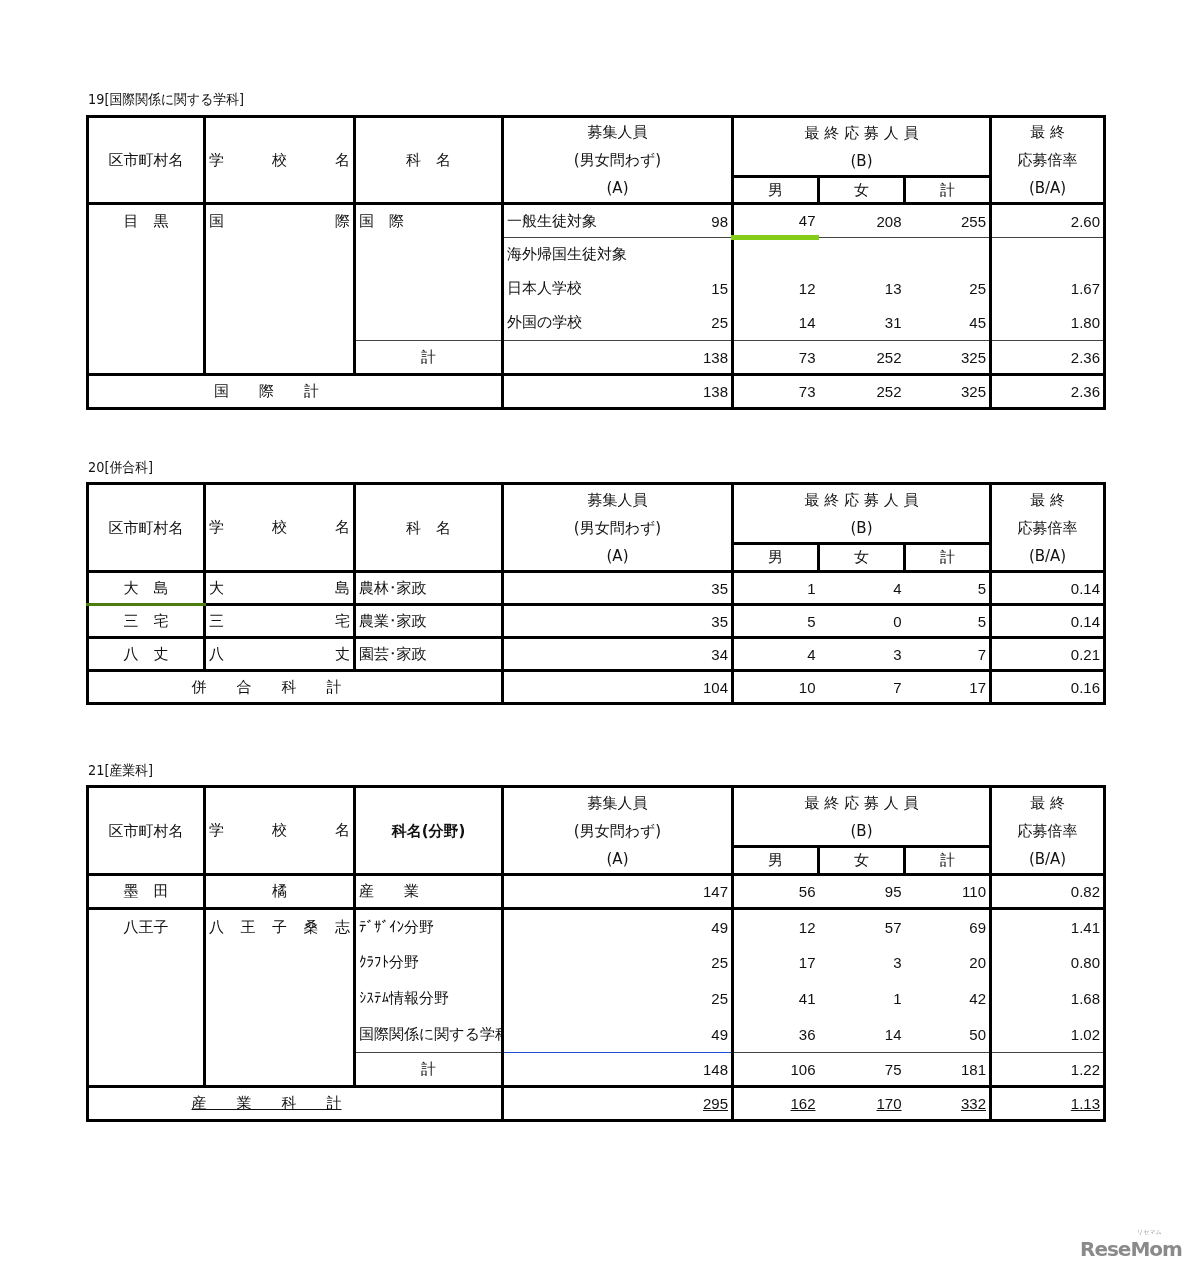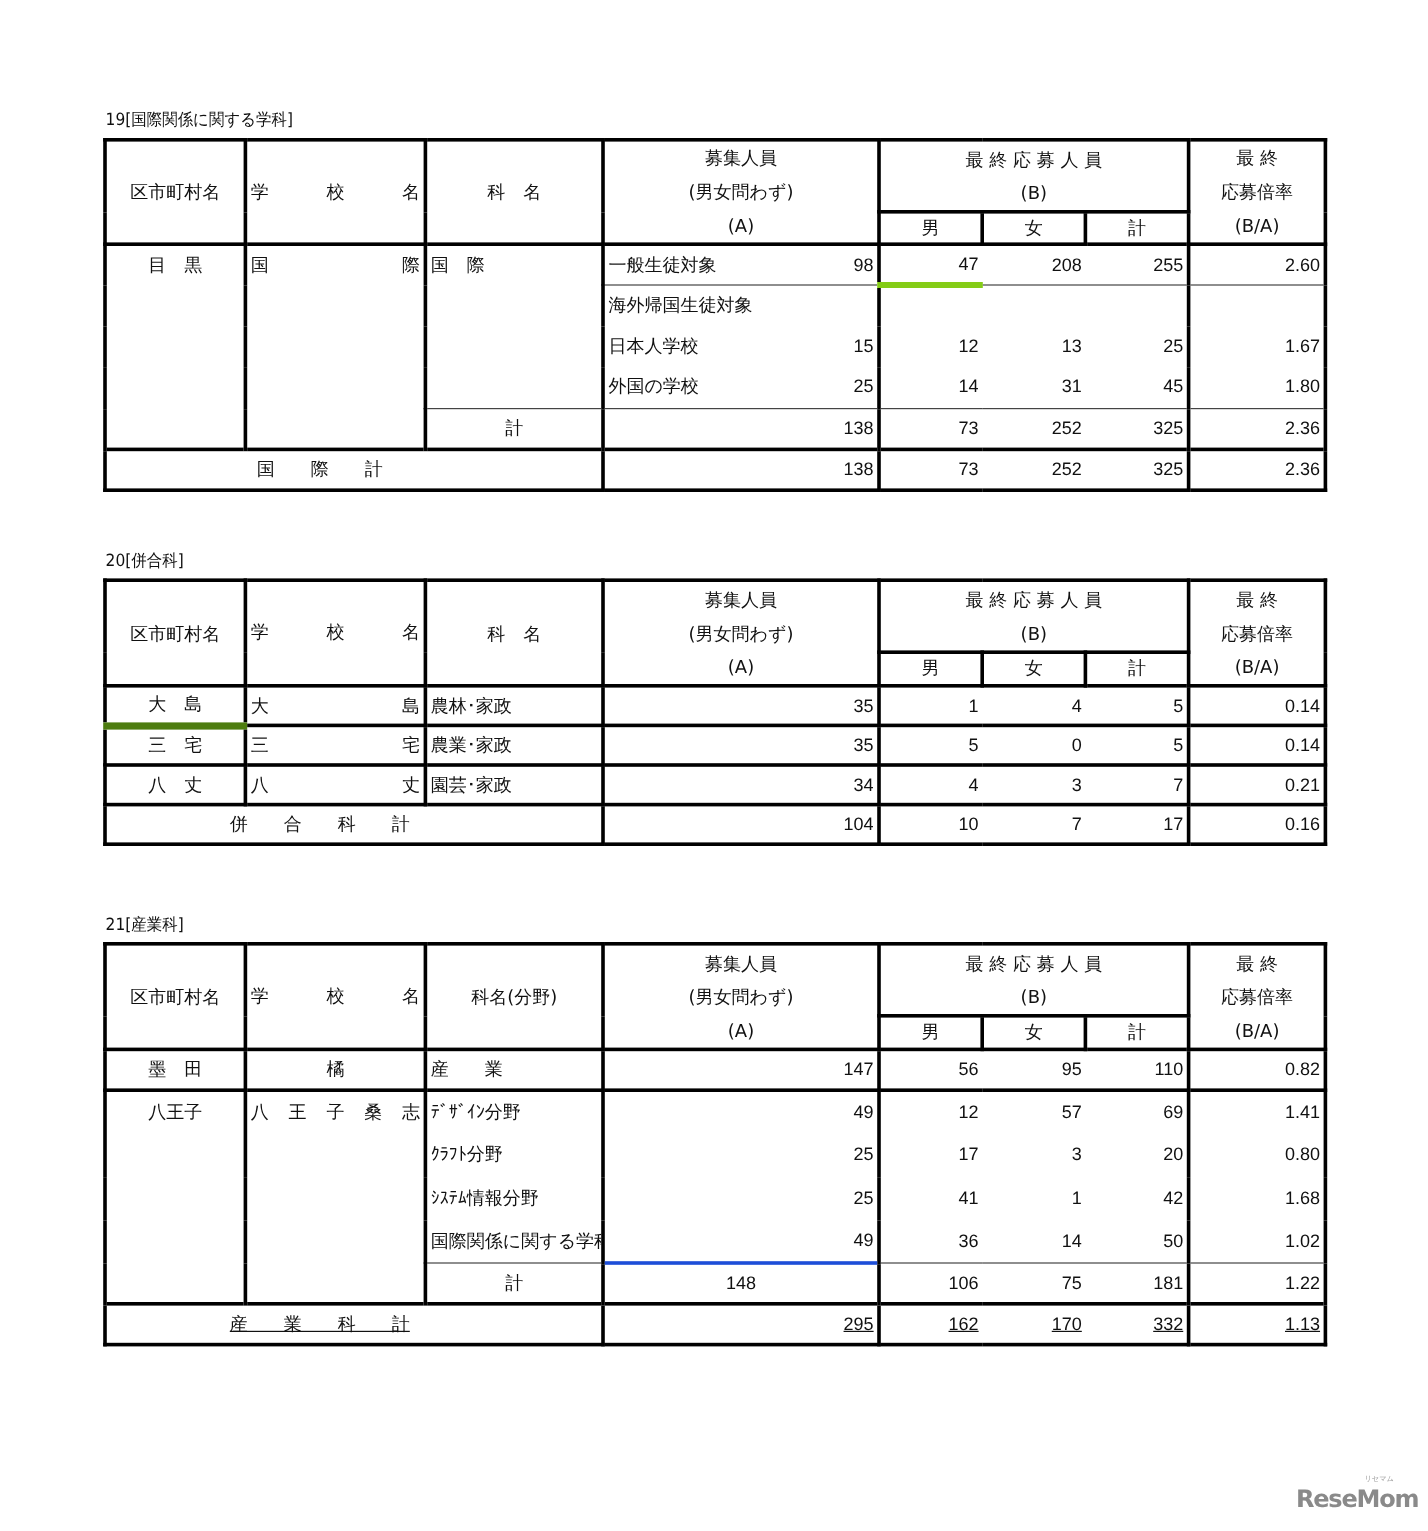--- a/index.html
+++ b/index.html
@@ -200,21 +200,21 @@
       <div>応募倍率</div>
       <div>(B/A)</div>
     </td>
   </tr>
   <tr style="height:28px;">
     <td class="ctr" style="border-bottom:3px solid #000;">男</td>
     <td class="ctr" style="border-bottom:3px solid #000;">女</td>
     <td class="ctr" style="border-bottom:3px solid #000;">計</td>
   </tr>
   <tr style="height:33px; border-bottom:3px solid #000;">
-    <td class="ctr" style="border-bottom:6px solid #4d7c0f;">大　島</td>
+    <td class="ctr" style="border-bottom:3px solid #4d7c0f;">大　島</td>
     <td style="border-bottom:3px solid #000;">
       <div class="spaced-school">
         <span>大</span>
         <span>島</span>
       </div>
     </td>
     <td class="lft" style="border-bottom:3px solid #000;">農林･家政</td>
     <td class="num" style="border-bottom:3px solid #000;">35</td>
     <td class="num" style="border-bottom:3px solid #000; border-right:none;">1</td>
     <td class="num" style="border-bottom:3px solid #000; border-left:none; border-right:none;">4</td>
@@ -278,21 +278,21 @@
   <tbody>
       <tr class="outer-top" style="height:60px;">
     <td rowspan="2" class="hdr-cell" style="border-bottom:3px solid #000;">区市町村名</td>
     <td rowspan="2" style="border-bottom:3px solid #000;">
       <div class="spaced-school">
         <span>学</span>
         <span>校</span>
         <span>名</span>
       </div>
     </td>
-    <td rowspan="2" class="hdr-cell" style="border-bottom:3px solid #000;">科名(分野)</td>
+    <td rowspan="2" class="hdr-cell" style="border-bottom:3px solid #000;font-weight:bold;">科名(分野)</td>
     <td rowspan="2" class="hdr-cell" style="border-bottom:3px solid #000;">
       <div>募集人員</div>
       <div>(男女問わず)</div>
       <div>(A)</div>
     </td>
     <td colspan="3" class="hdr-cell" style="border-bottom:3px solid #000;">
       <div>最 終 応 募 人 員</div>
       <div>(B)</div>
     </td>
     <td rowspan="2" class="hdr-cell" style="border-bottom:3px solid #000;">
@@ -355,21 +355,21 @@
   <tr style="height:36px;">
     <td class="lft">国際関係に関する学科</td>
     <td class="num">49</td>
     <td class="num" style="border-right:none;">36</td>
     <td class="num" style="border-left:none; border-right:none;">14</td>
     <td class="num" style="border-left:none;">50</td>
     <td class="num">1.02</td>
   </tr>
   <tr style="height:34px;">
     <td class="ctr" style="border-top:1px solid #444;">計</td>
-    <td class="num" style="border-top:3px solid #1d4ed8;text-align:center;">148</td>
+    <td class="num" style="border-top:1px solid #1d4ed8;">148</td>
     <td class="num" style="border-top:1px solid #444; border-right:none;">106</td>
     <td class="num" style="border-top:1px solid #444; border-left:none; border-right:none;">75</td>
     <td class="num" style="border-top:1px solid #444; border-left:none;">181</td>
     <td class="num" style="border-top:1px solid #444;">1.22</td>
   </tr>
   <tr class="thick-top bottom" style="height:34px;text-decoration:underline;">
     <td colspan="3" class="ctr" style="padding-right:60px;">産　　業　　科　　計</td>
     <td class="num">295</td>
     <td class="num" style="border-right:none;">162</td>
     <td class="num" style="border-left:none; border-right:none;margin-top:44px;">170</td>

